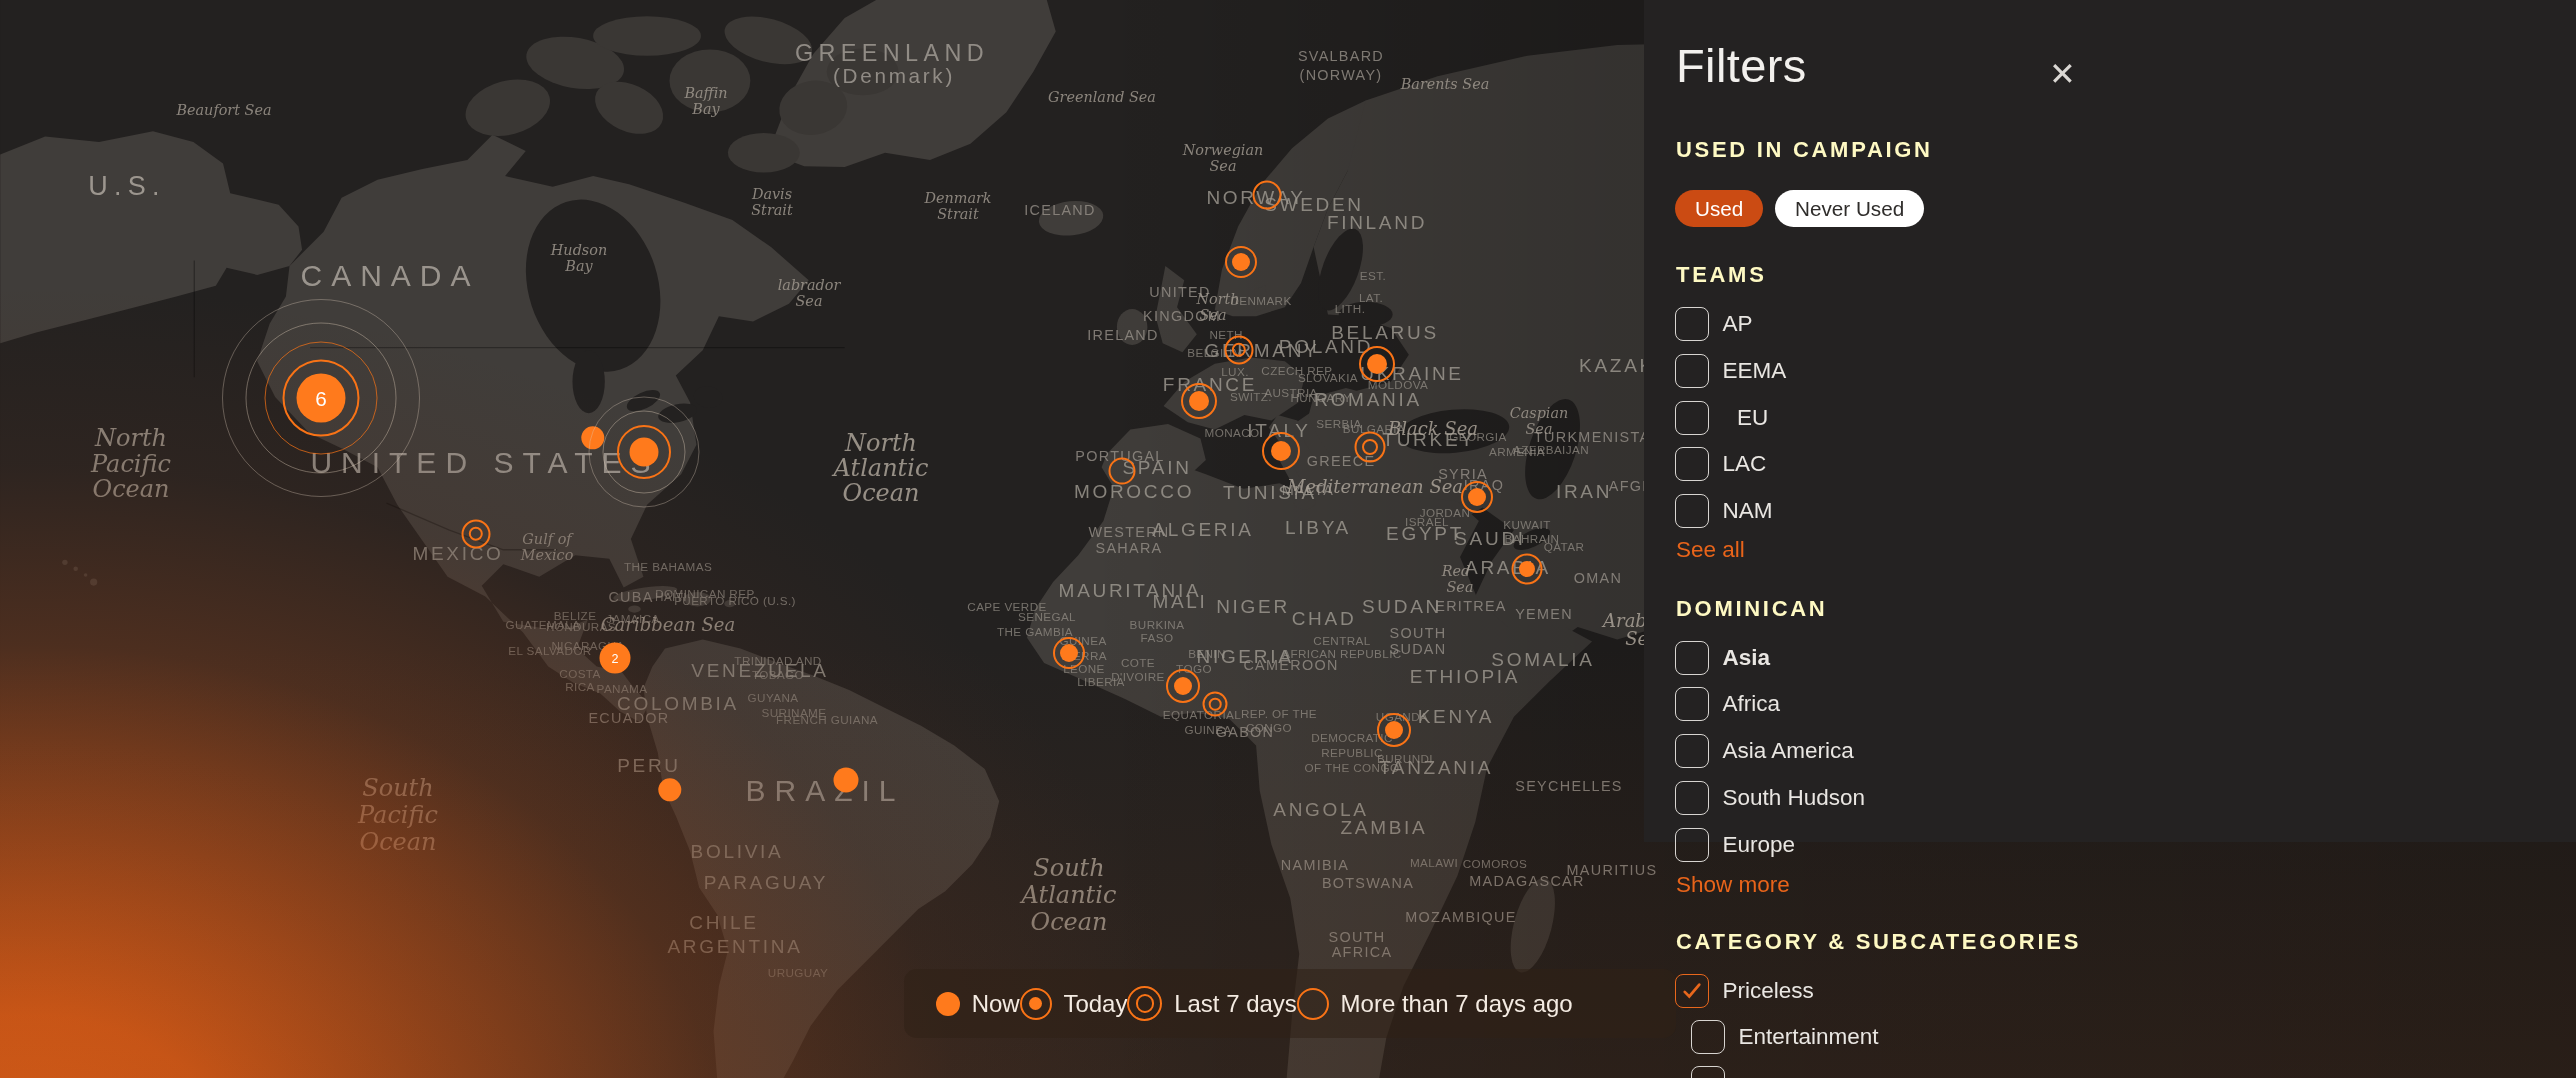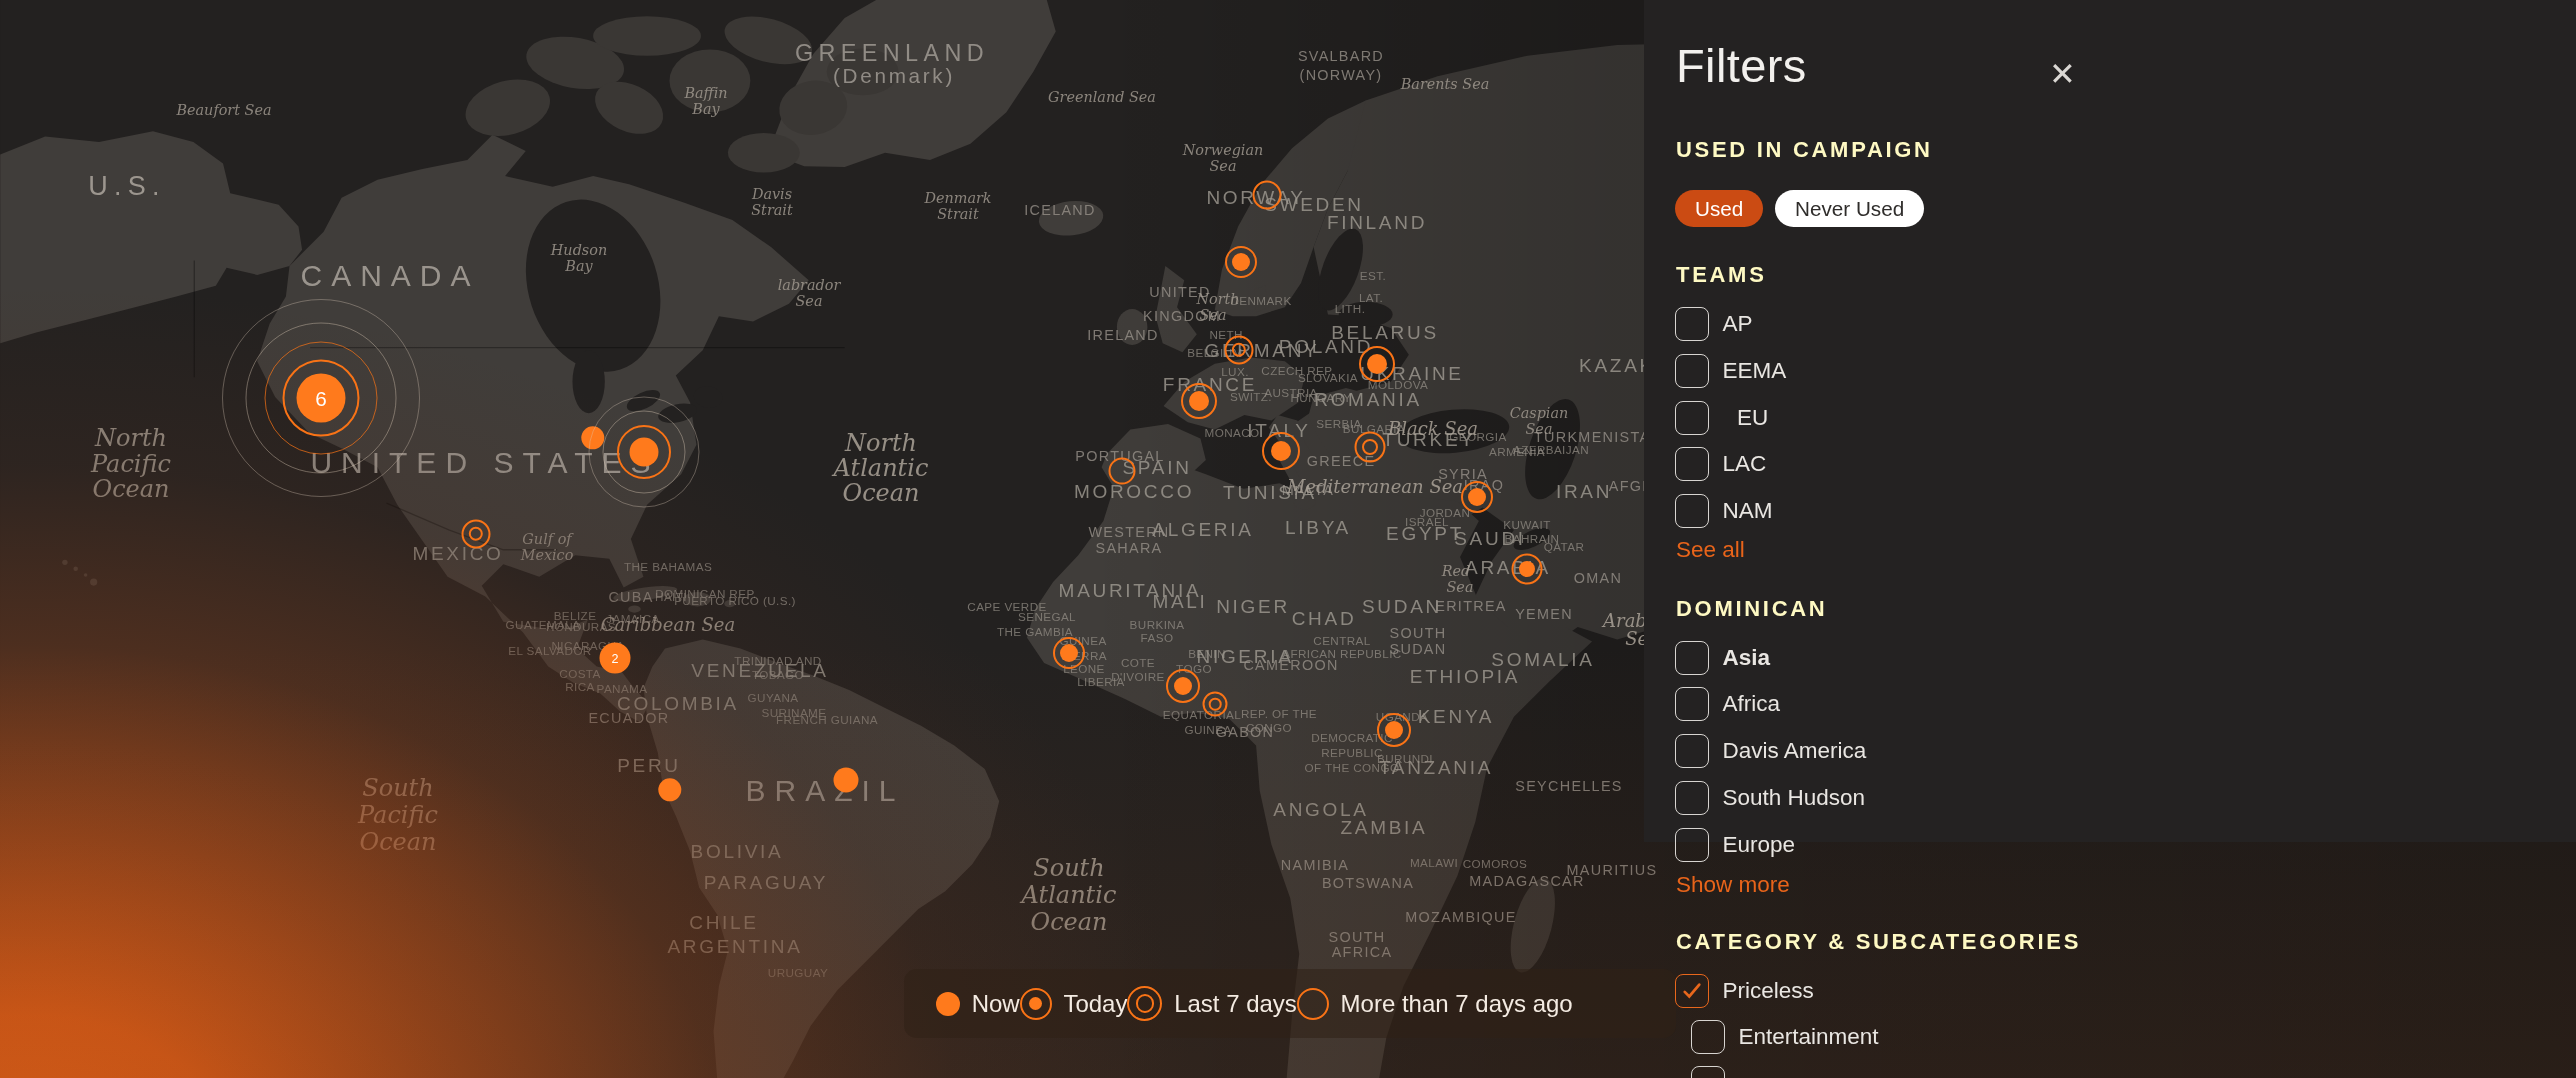--- a/index.html
+++ b/index.html
@@ -487,21 +487,21 @@
         <div class="chk-row" style="top: 641px; left: 31px; font-weight: bold;">
           <div class="chk-box"></div>
           <span>Asia</span>
         </div>
         <div class="chk-row" style="top: 687px; left: 31px;">
           <div class="chk-box"></div>
           <span>Africa</span>
         </div>
         <div class="chk-row" style="top: 734px; left: 31px;">
           <div class="chk-box"></div>
-          <span>Davis America</span>
+          <span>Asia America</span>
         </div>
         <div class="chk-row" style="top: 781px; left: 31px;">
           <div class="chk-box"></div>
           <span>South Hudson</span>
         </div>
         <div class="chk-row" style="top: 828px; left: 31px;">
           <div class="chk-box"></div>
           <span>Europe</span>
         </div>
       </div>

